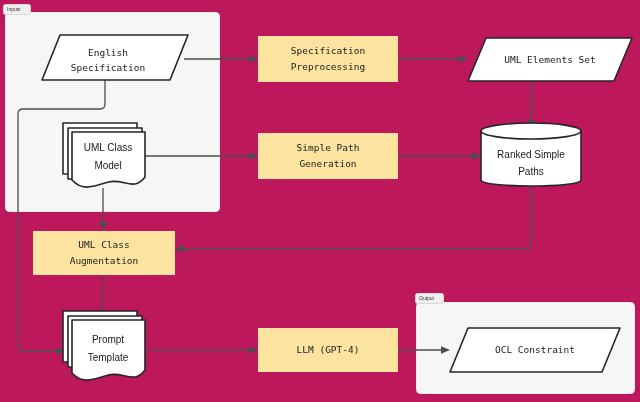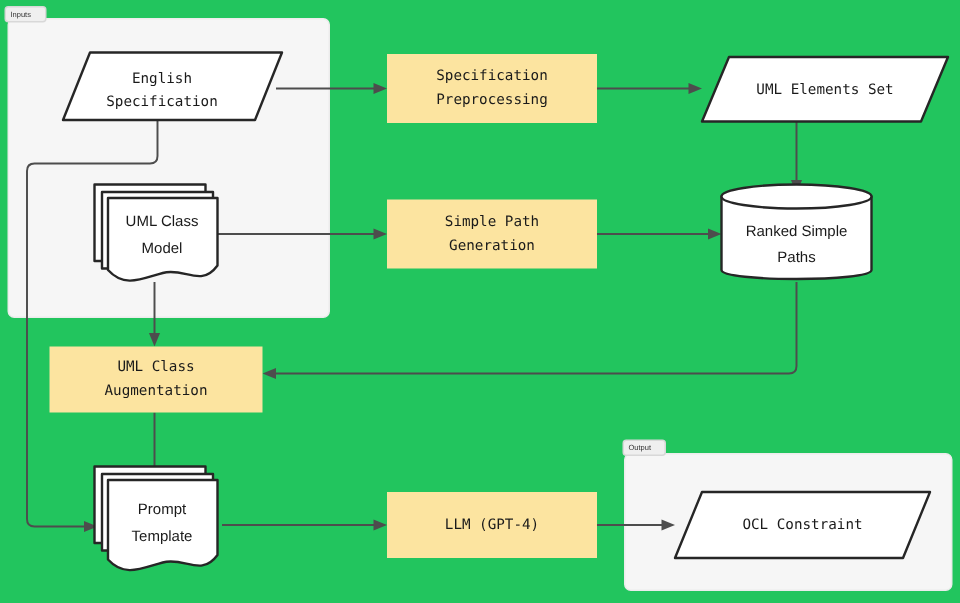--- a/index.html
+++ b/index.html
@@ -4,21 +4,21 @@
 <style>
   html, body {
     margin: 0;
     padding: 0;
     background: #ffffff;
   }
   #canvas {
     position: relative;
     width: 640px;
     height: 402px;
-    background: #22c55e;
+    background: #be185d;
     font-family: "Liberation Sans", sans-serif;
     overflow: hidden;
   }
   svg.layer {
     position: absolute;
     top: 0;
     left: 0;
     width: 640px;
     height: 402px;
   }

